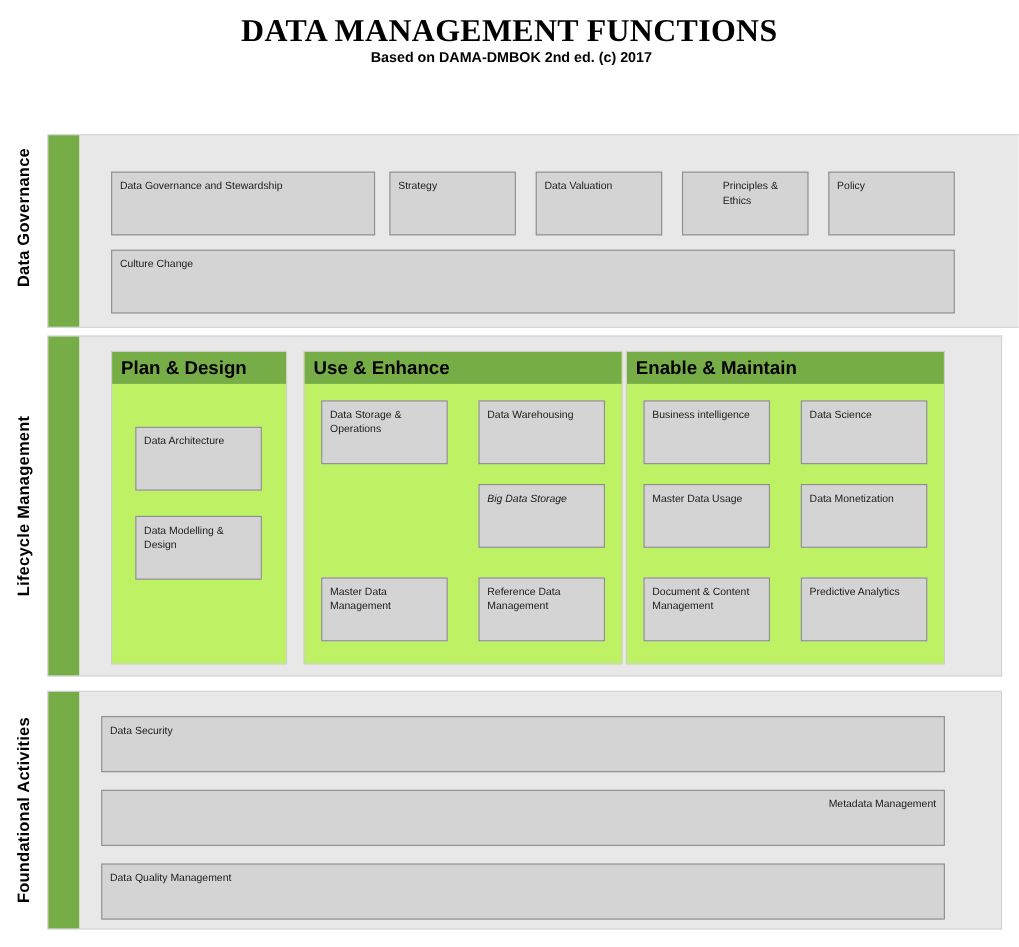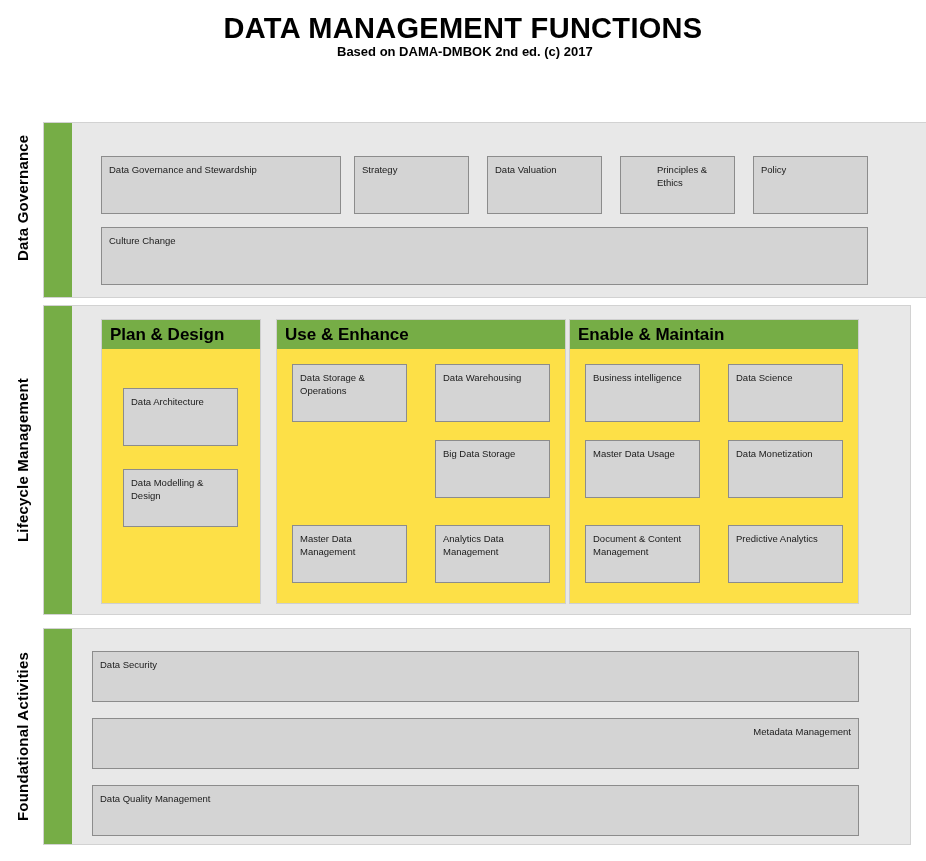--- a/index.html
+++ b/index.html
@@ -24,20 +24,21 @@
   }
   #main-title {
     position: absolute;
     left: 0; top: 12px;
     width: 926px;
     text-align: center;
     font-size: 29px;
     font-weight: bold;
     letter-spacing: 0.3px;
     color: #000000;
+    font-family: Liberation Serif, serif;
   }
   #subtitle {
     position: absolute;
     left: 337px; top: 43px;
     width: 300px;
     font-size: 13px;
     font-weight: bold;
     line-height: 17px;
     color: #000000;
   }
@@ -81,21 +82,21 @@
     font-size: 9.5px;
     color: #1a1a1a;
     line-height: 13px;
     padding: 6px 7px 0 7px;
     overflow: hidden;
   }
 
   
   .lc-col {
     position: absolute;
-    background: #fde047;
+    background: #bef264;
     border: 1px solid #cfcfcf;
     box-sizing: border-box;
   }
   .lc-col-head {
     position: absolute;
     left: 0; top: 0;
     width: 100%;
     height: 29px;
     background: #76ad46;
     box-sizing: border-box;
@@ -137,23 +138,23 @@
   <div class="lc-col" style="left:57px; top:13px; width:160px; height:285px;">
     <div class="lc-col-head">Plan &amp; Design</div>
     <div class="fbox" style="left:21px; top:68px; width:115px; height:58px;">Data Architecture</div>
     <div class="fbox" style="left:21px; top:149px; width:115px; height:58px;">Data Modelling &amp; Design</div>
   </div>
 
   <div class="lc-col" style="left:232px; top:13px; width:290px; height:285px;">
     <div class="lc-col-head">Use &amp; Enhance</div>
     <div class="fbox" style="left:15px; top:44px; width:115px; height:58px;">Data Storage &amp; Operations</div>
     <div class="fbox" style="left:158px; top:44px; width:115px; height:58px;">Data Warehousing</div>
-    <div class="fbox" style="left:158px; top:120px; width:115px; height:58px;">Big Data Storage</div>
+    <div class="fbox" style="left:158px; top:120px; width:115px; height:58px;font-style:italic;">Big Data Storage</div>
     <div class="fbox" style="left:15px; top:205px; width:115px; height:58px;">Master Data Management</div>
-    <div class="fbox" style="left:158px; top:205px; width:115px; height:58px;">Analytics Data Management</div>
+    <div class="fbox" style="left:158px; top:205px; width:115px; height:58px;">Reference Data Management</div>
   </div>
 
   <div class="lc-col" style="left:525px; top:13px; width:290px; height:285px;">
     <div class="lc-col-head">Enable &amp; Maintain</div>
     <div class="fbox" style="left:15px; top:44px; width:115px; height:58px;">Business intelligence</div>
     <div class="fbox" style="left:158px; top:44px; width:115px; height:58px;">Data Science</div>
     <div class="fbox" style="left:15px; top:120px; width:115px; height:58px;">Master Data Usage</div>
     <div class="fbox" style="left:158px; top:120px; width:115px; height:58px;">Data Monetization</div>
     <div class="fbox" style="left:15px; top:205px; width:115px; height:58px;">Document &amp; Content Management</div>
     <div class="fbox" style="left:158px; top:205px; width:115px; height:58px;">Predictive Analytics</div>

